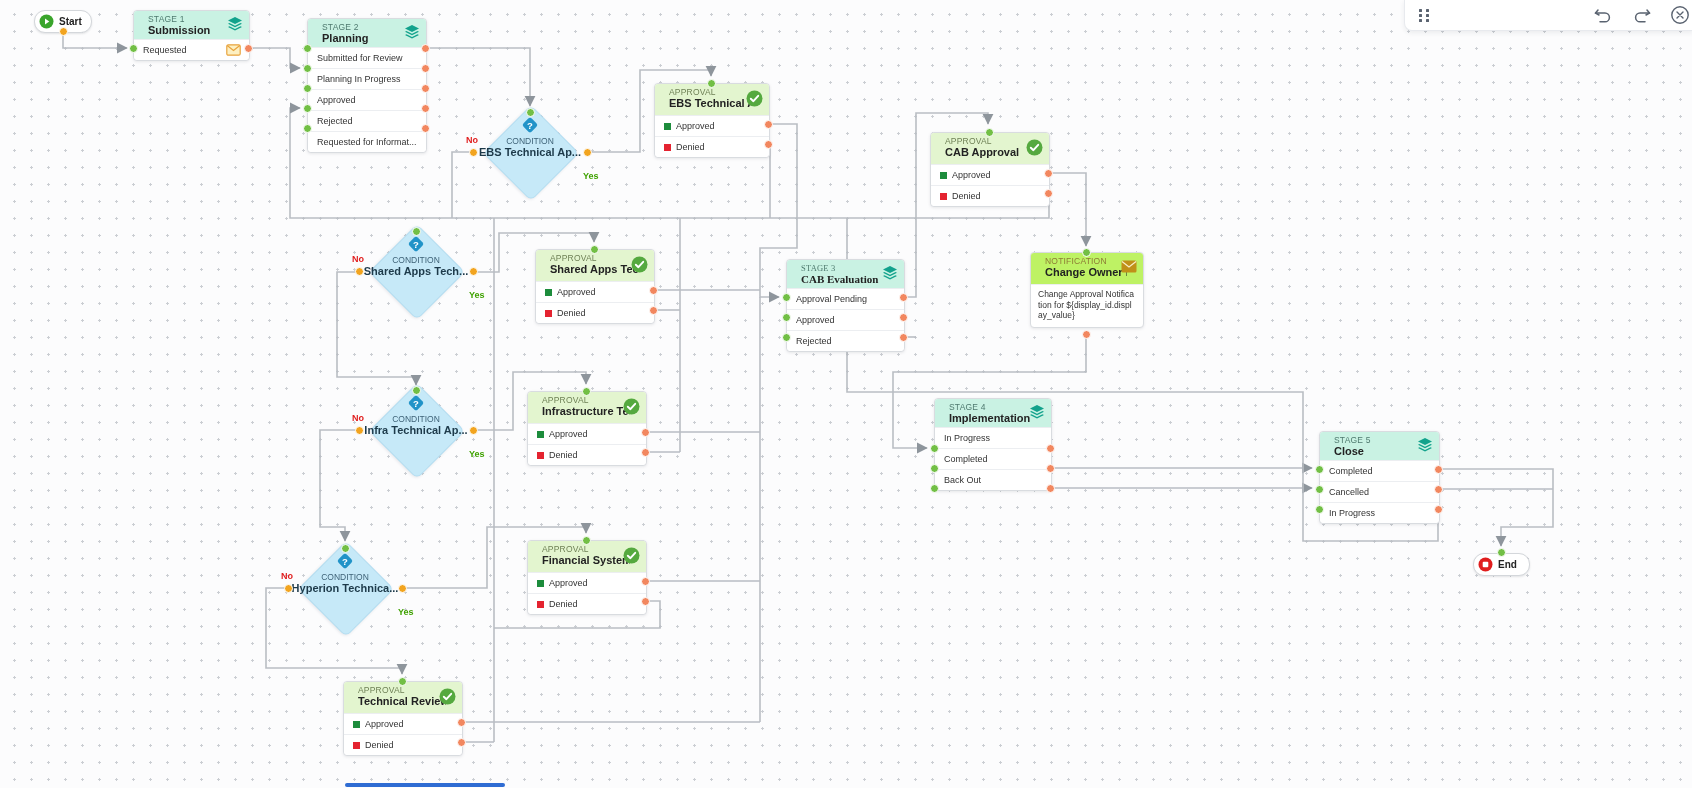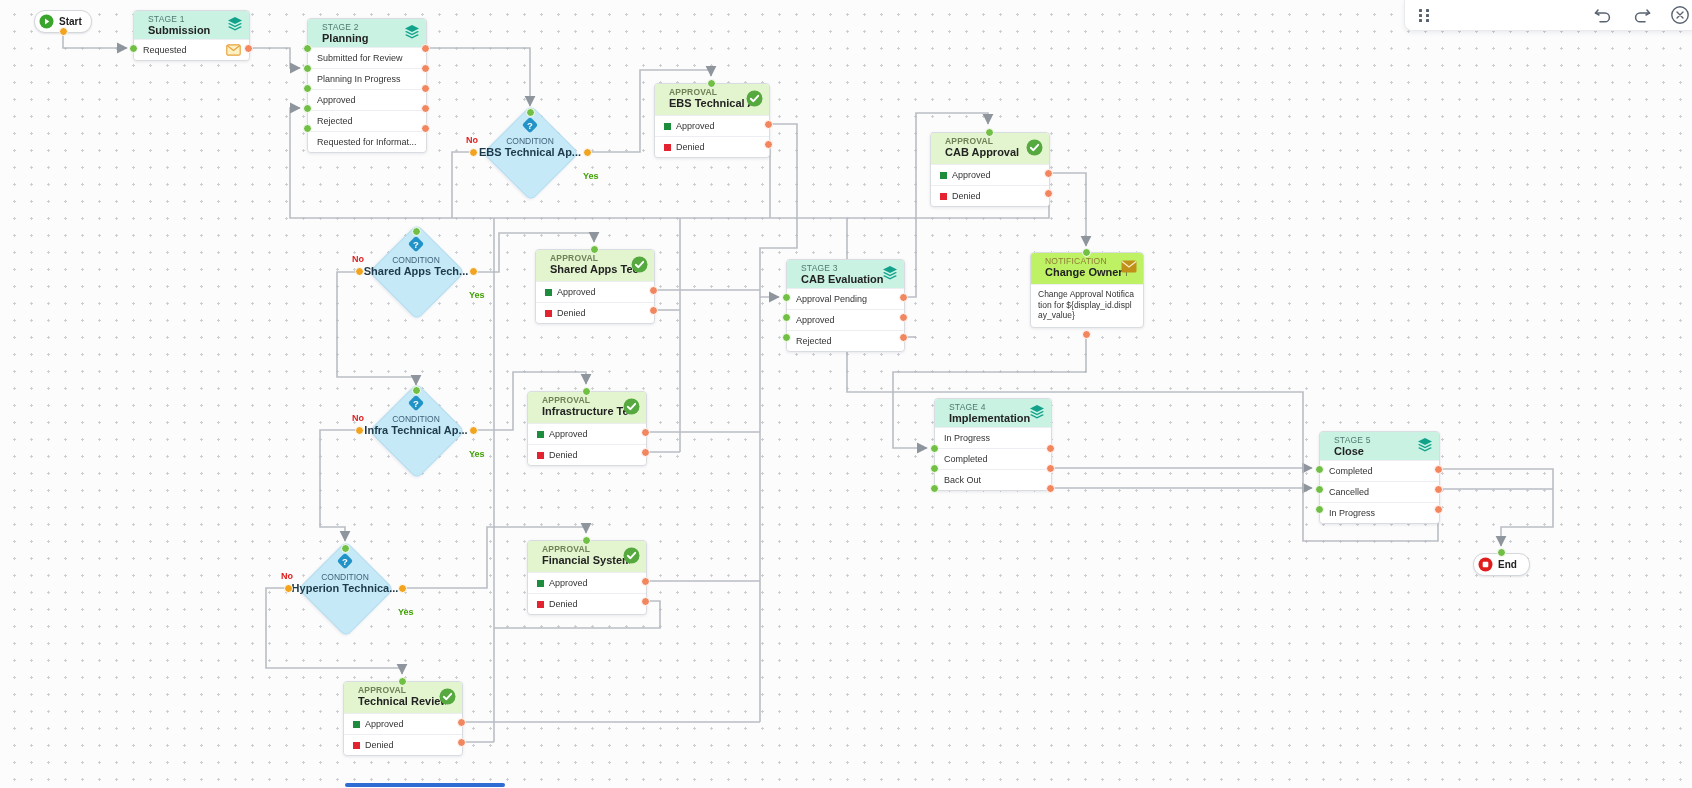--- a/index.html
+++ b/index.html
@@ -10,21 +10,21 @@
     background-size:17px 17px;background-position:6px 6px;}
   #wires{position:absolute;left:0;top:0;z-index:1;}
   .node{position:absolute;z-index:2;background:#fff;border:1px solid #d9dce0;
     border-radius:4px;box-shadow:0 1px 3px rgba(40,50,60,.10);}
   .hdr{border-radius:3px 3px 0 0;padding:3px 7px 4px 14px;position:relative;}
   .hdr .tlabel{font-size:8.5px;letter-spacing:.2px;}
   .hdr .title{font-size:11px;font-weight:700;color:#222;white-space:nowrap;overflow:hidden;}
   .stage .hdr{background:#c9f2e3;}
   .stage .tlabel{color:#4f7a6f;}
   .approval .hdr{background:#e3f5cf;}
-  .approval .tlabel{color:#6f8156;font-weight:bold;}
+  .approval .tlabel{color:#6f8156;}
   .notification .hdr{background:#bef264;}
   .notification .tlabel{color:#8d7b35;}
   .hicon{position:absolute;right:6px;top:6px;}
   .row{position:relative;height:20px;line-height:20px;font-size:9px;color:#333;
     padding:0 10px 0 9px;border-top:1px solid #eceef1;background:#fff;
     white-space:nowrap;overflow:hidden;}
   .row:last-child{border-radius:0 0 4px 4px;}
   .notif-body{font-size:8.5px;color:#333;padding:4px 7px 6px 7px;line-height:1.25;
     border-top:1px solid #eceef1;word-break:break-all;}
   .dot{position:absolute;border-radius:50%;z-index:5;box-sizing:border-box;border:1.5px solid #fff;}
@@ -276,21 +276,21 @@
             </svg>
           </span></span>
       </div>
       <div class="row"><span class="marker green"></span><span>Approved</span></div>
       <div class="row"><span class="marker red"></span><span>Denied</span></div>
     </div>
     <div class="dot salmon" style="left: 648.5px; top: 285.5px;"></div>
     <div class="dot salmon" style="left: 648.5px; top: 305.5px;"></div>
     <div class="dot green" style="left: 589.5px; top: 244.5px;"></div>
     <div class="node stage" style="left: 786px; top: 259px; width: 117px;">
-      <div class="hdr" style="height: 21px;">
+      <div class="hdr" style="height: 21px; font-family: Liberation Serif, serif;">
         <div class="tlabel">STAGE 3</div>
         <div class="title" style="max-width: 87px;">CAB Evaluation</div>
         <span class="hicon"><span style="display: inline-flex;">
             <svg width="16" height="14" viewBox="0 0 16 14">
               <g fill="#12a28c">
                 <path d="M8,0 L15,3.5 L8,7 L1,3.5 Z"></path>
                 <path d="M2.5,6 L1,6.8 L8,10.3 L15,6.8 L13.5,6 L8,8.8 Z"></path>
                 <path d="M2.5,9.2 L1,10 L8,13.5 L15,10 L13.5,9.2 L8,12 Z"></path>
               </g>
             </svg>

